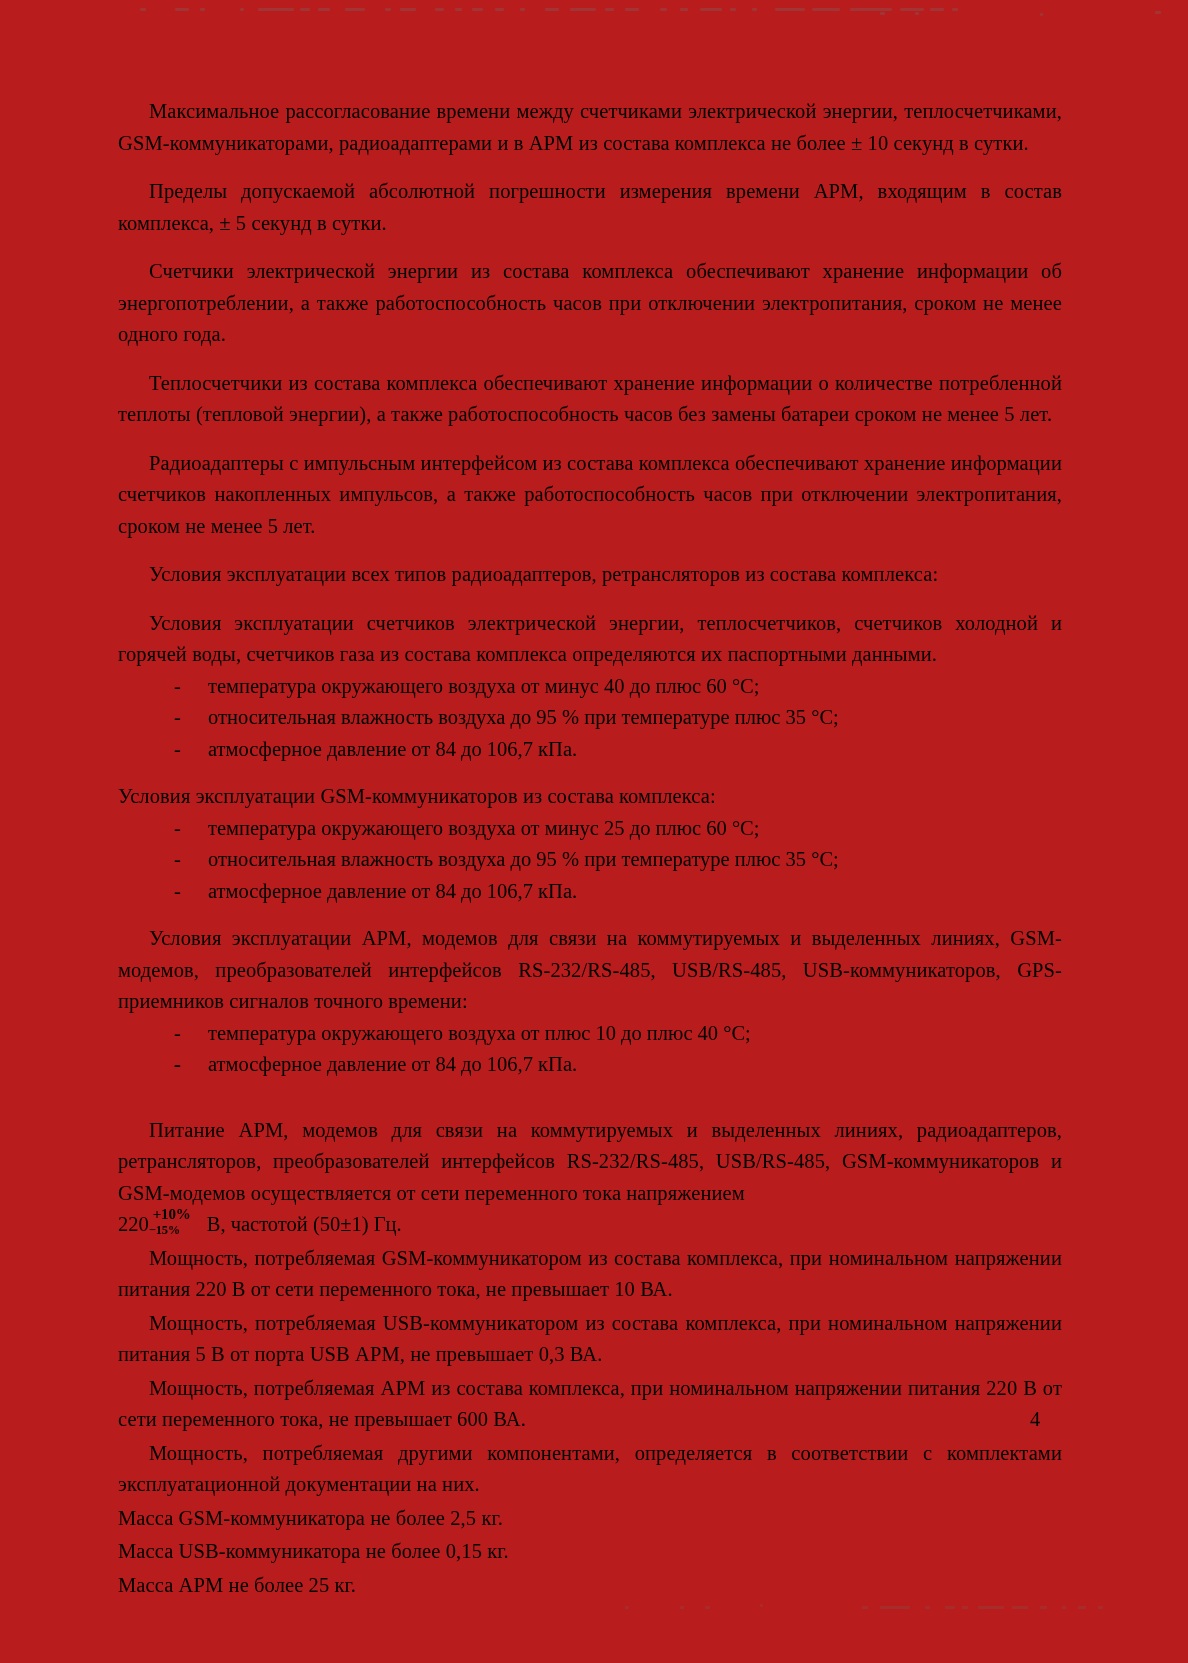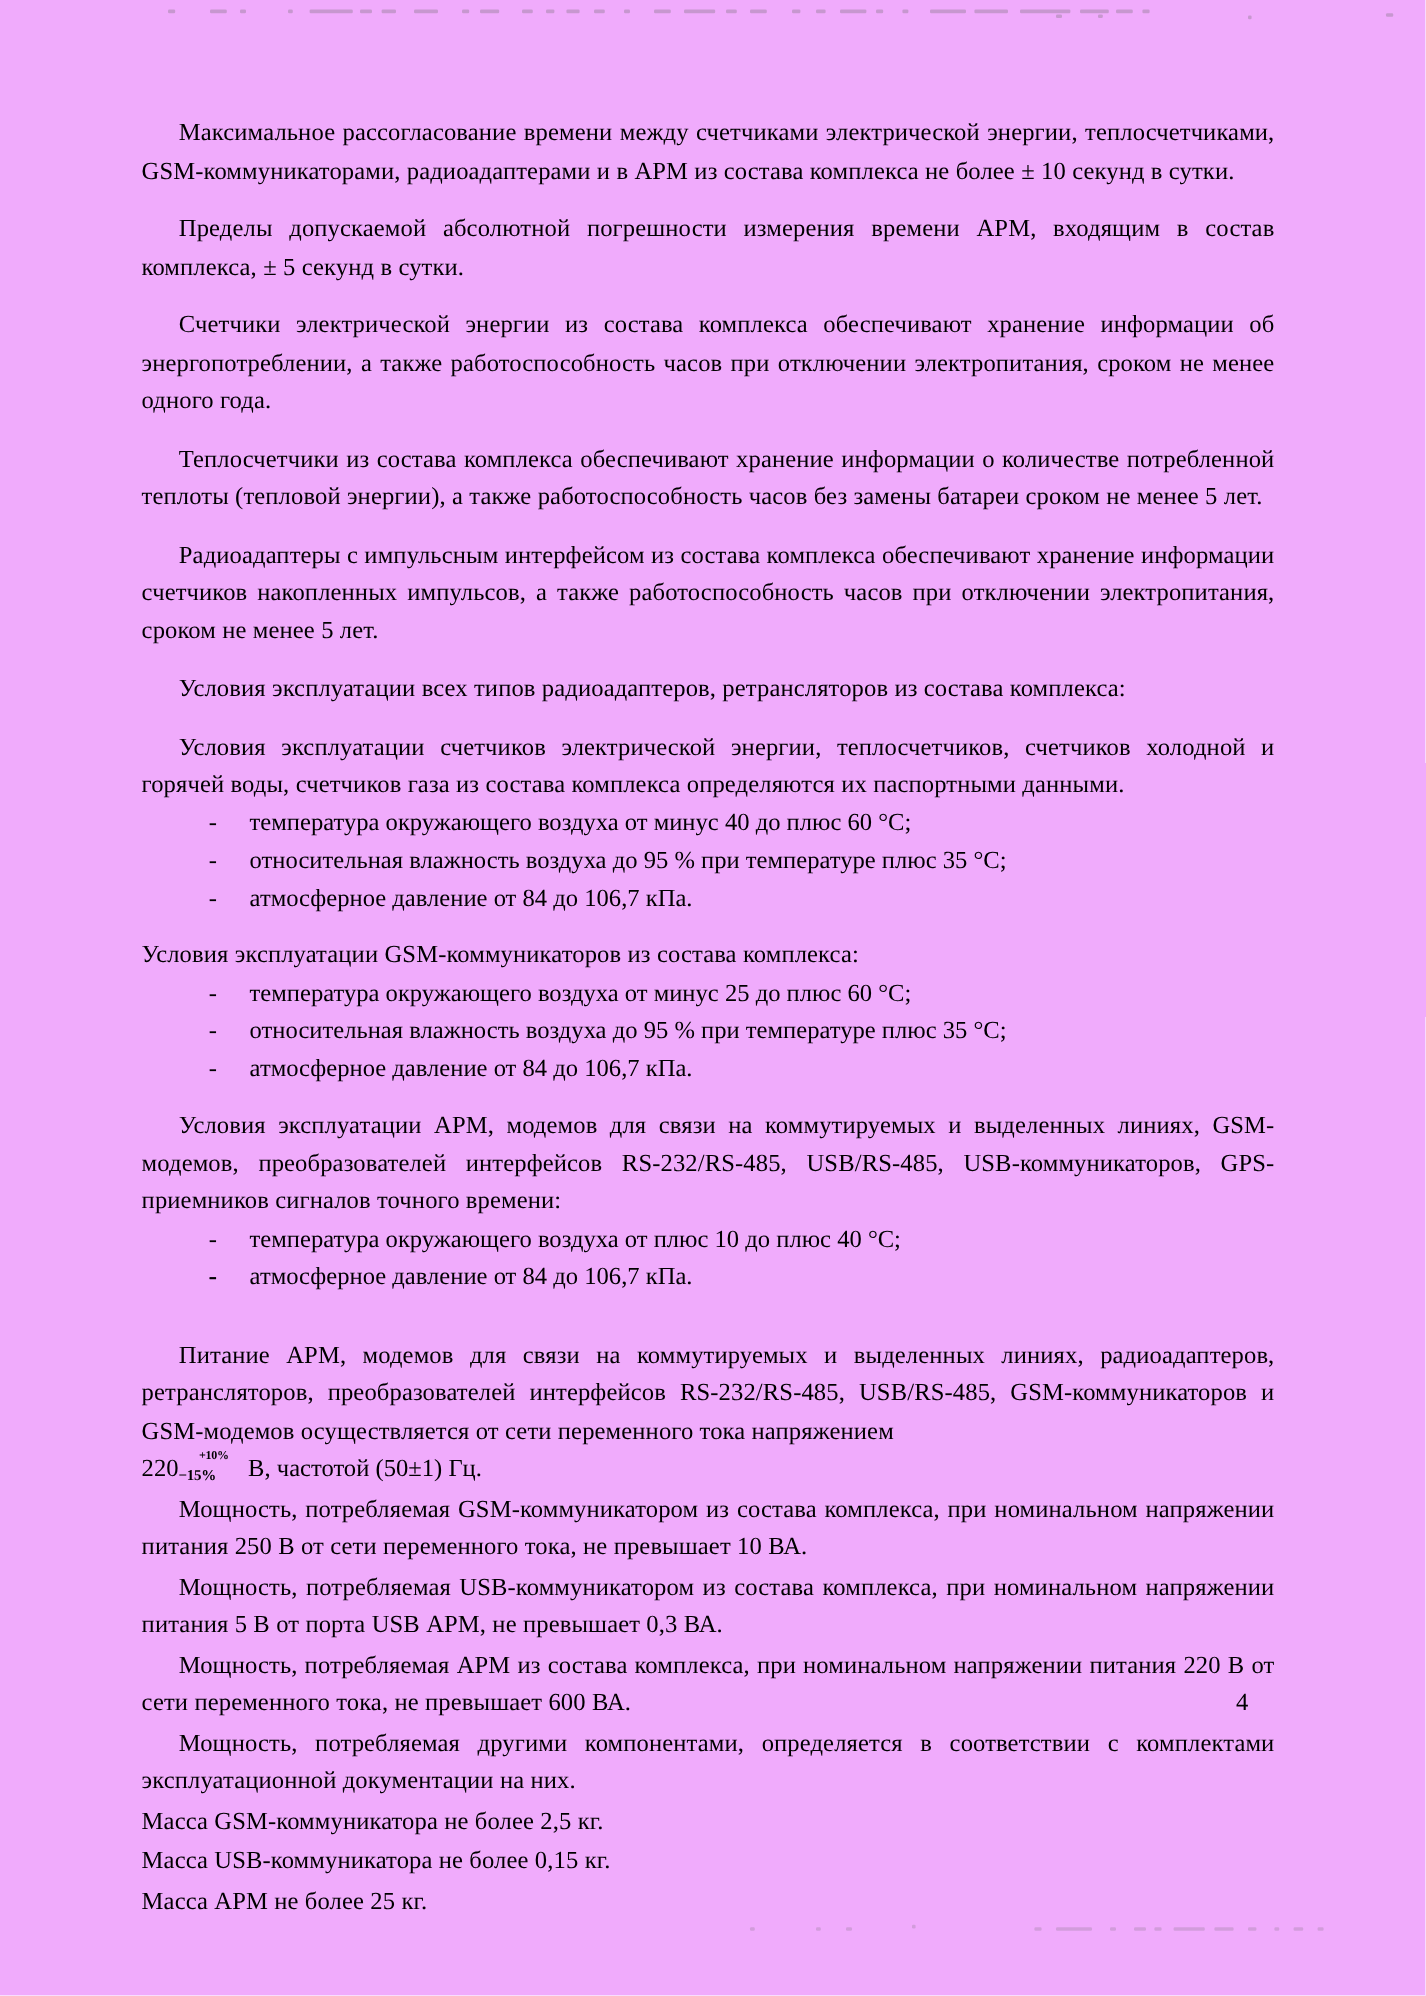--- a/index.html
+++ b/index.html
@@ -4,21 +4,21 @@
 <style>
   html, body {
     margin: 0;
     padding: 0;
     background: #ffffff;
   }
   .page {
     position: relative;
     width: 1188px;
     height: 1663px;
-    background: #f0abfc;
+    background: #b91c1c;
     font-family: "Liberation Serif", "DejaVu Serif", serif;
     color: #000000;
     overflow: hidden;
   }
 
   
   .scan-noise {
     position: absolute;
     left: 0;
     width: 1188px;
@@ -85,23 +85,23 @@
   }
   .frac {
     display: inline-block;
     vertical-align: -0.15em;
     position: relative;
     width: 58px;
     height: 1em;
   }
   .frac .sup {
     position: absolute;
-    left: 17px;
+    left: 4px;
     top: -15px;
-    font-size: 10px;
+    font-size: 15px;
     font-weight: bold;
     letter-spacing: -0.2px;
   }
   .frac .sub {
     position: absolute;
     left: 0px;
     top: 1px;
     font-size: 12.5px;
     font-weight: bold;
     letter-spacing: -0.2px;
@@ -191,21 +191,21 @@
       <li><span class="dash">-</span></li>
       <li><span class="dash">-</span><span>атмосферное давление от 84 до 106,7 кПа.</span></li>
     </ul>
 
     <p class="para gap-xl">Питание АРМ, модемов для связи на коммутируемых и выделенных линиях, радиоадаптеров, ретрансляторов, преобразователей интерфейсов RS-232/RS-485, USB/RS-485, GSM-коммуникаторов и GSM-модемов  осуществляется от сети переменного тока напряжением</p>
 
     <div class="volt-line">
       <span>220</span><span class="frac"><span class="sup">+10%</span><span class="sub">−15%</span></span><span>В, частотой (50±1) Гц.</span>
     </div>
 
-    <p class="para gap-sm">Мощность, потребляемая GSM-коммуникатором из состава комплекса, при номинальном напряжении питания 250 В от сети переменного тока, не превышает 10 ВА.</p>
+    <p class="para gap-sm">Мощность, потребляемая GSM-коммуникатором из состава комплекса, при номинальном напряжении питания 220 В от сети переменного тока, не превышает 10 ВА.</p>
     <p class="para gap-sm">Мощность, потребляемая USB-коммуникатором из состава комплекса, при номинальном напряжении питания 5 В от порта USB АРМ, не превышает 0,3 ВА.</p>
     <p class="para gap-sm">Мощность, потребляемая АРМ из состава комплекса, при номинальном напряжении питания 220 В от сети переменного тока, не превышает 600 ВА.</p>
     <p class="para gap-sm">Мощность, потребляемая другими компонентами, определяется в соответствии с комплектами эксплуатационной документации на них.</p>
 
     <p class="para noindent gap-sm">Масса GSM-коммуникатора не более 2,5 кг.</p>
     <p class="para noindent gap-sm">Масса USB-коммуникатора не более 0,15 кг.</p>
     <p class="para noindent gap-sm">Масса АРМ не более 25 кг.</p>
 
   </div>
 

